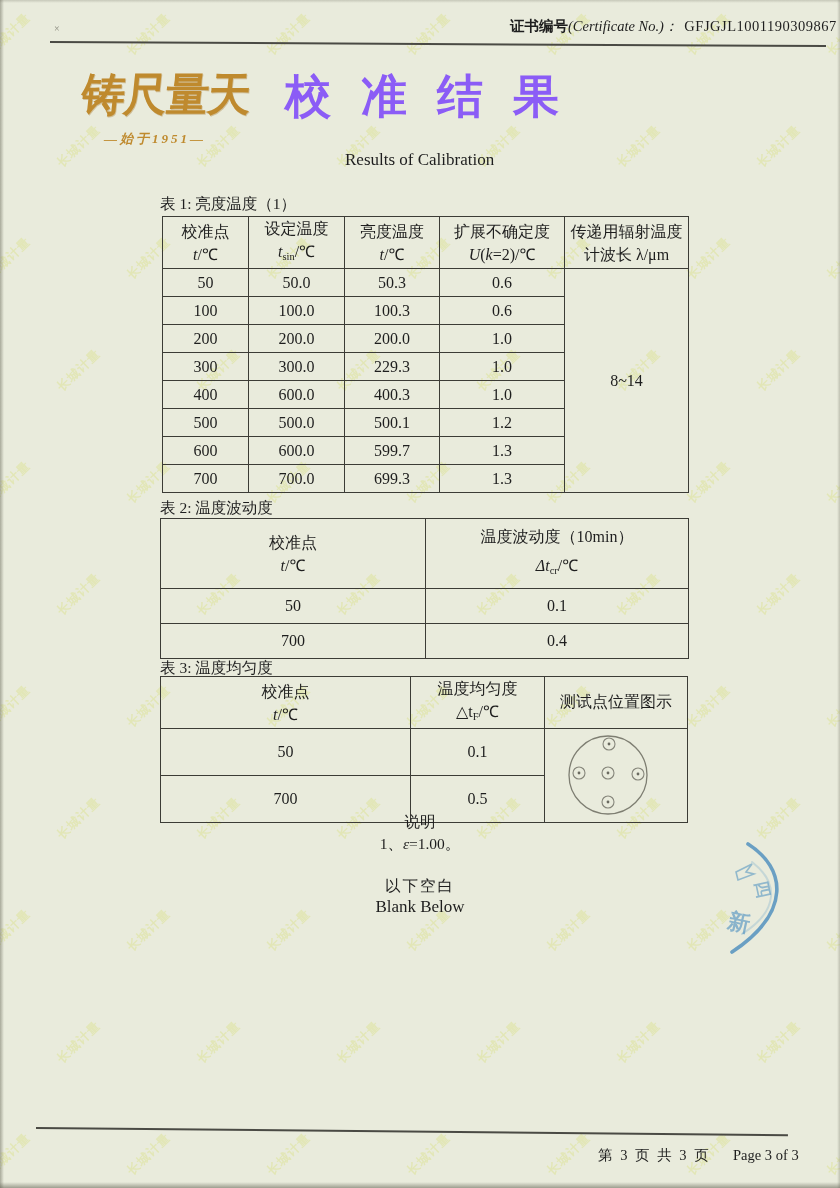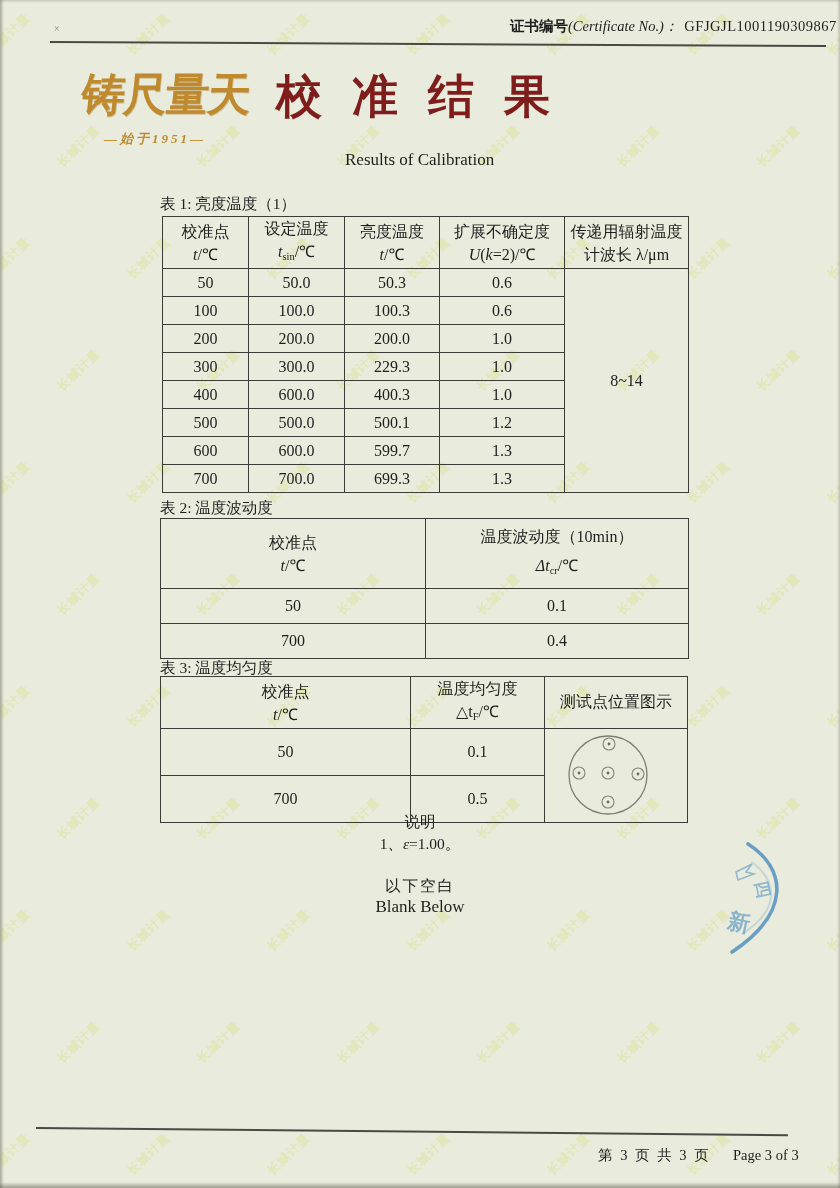--- a/index.html
+++ b/index.html
@@ -25,22 +25,22 @@
     position:absolute;left:82px;top:66px;font-size:43px;font-weight:700;
     color:var(--gold,#bf8a2e);letter-spacing:-1px;transform:skewX(-6deg) scaleY(1.06);
     text-shadow:1px 1px 0 rgba(160,110,30,.35);white-space:nowrap;
   }
   .logo-tag{
     position:absolute;left:104px;top:130px;font-size:13px;font-weight:600;
     color:var(--gold,#bf8a2e);letter-spacing:3px;white-space:nowrap;font-style:italic;
   }
   
   .title-zh{
-    position:absolute;left:276px;top:66px;font-size:46px;font-weight:700;
-    letter-spacing:30px;white-space:nowrap;color:#7f1d1d;
+    position:absolute;left:285px;top:66px;font-size:46px;font-weight:700;
+    letter-spacing:30px;white-space:nowrap;color:#8b5cf6;
   }
   .title-en{position:absolute;left:345px;top:150px;width:150px;text-align:left;font-size:17px;white-space:nowrap;}
   .tcap{position:absolute;left:160px;width:528px;text-align:left;font-size:15.5px;}
   
   table{position:absolute;border-collapse:collapse;table-layout:fixed;font-size:16px;}
   td,th{border:1.5px solid #3c3c36;text-align:center;vertical-align:middle;font-weight:400;padding:0;overflow:hidden;}
   .it{font-style:italic;}
   sub{font-size:10.5px;vertical-align:-3px;}
   .hl{line-height:23px;}
   

